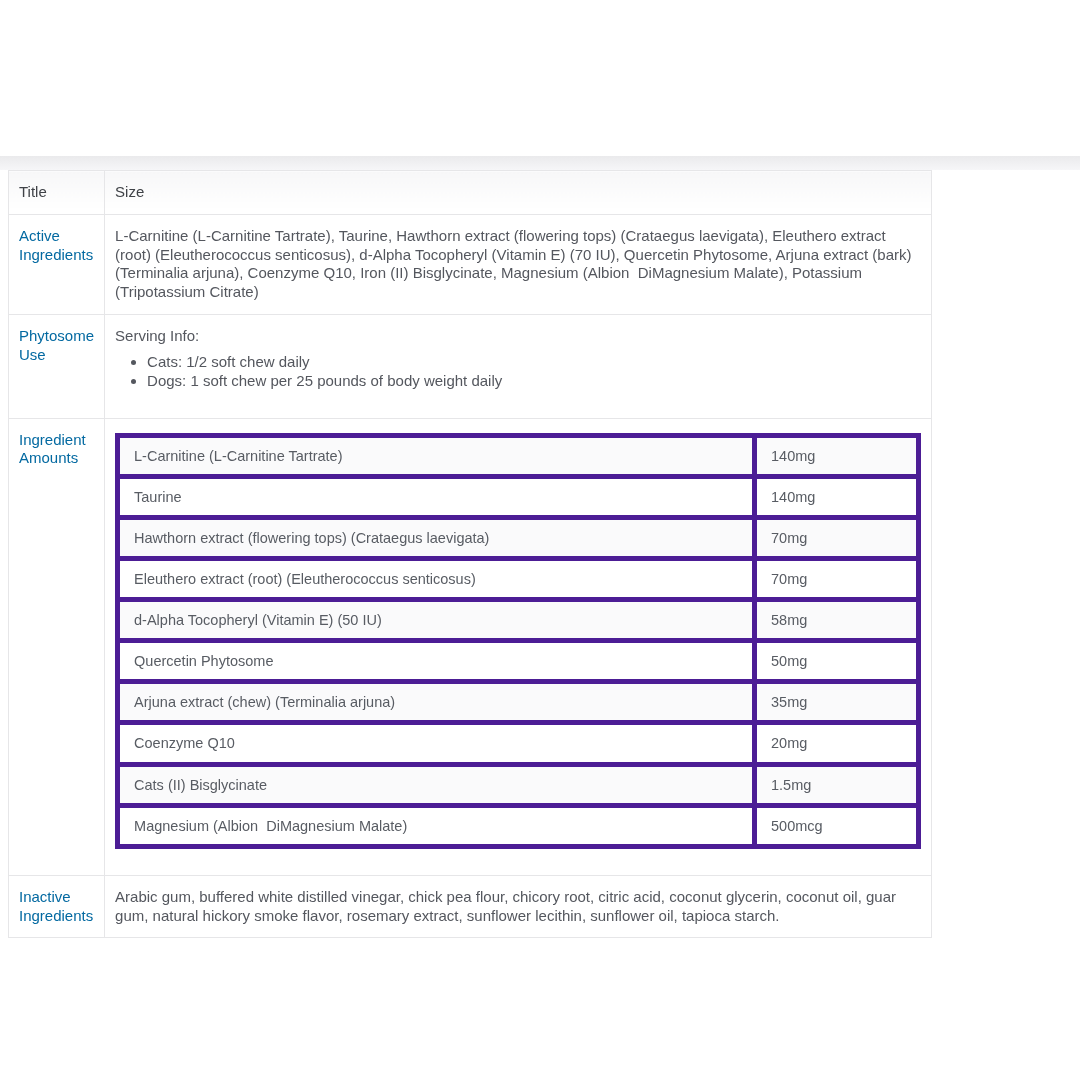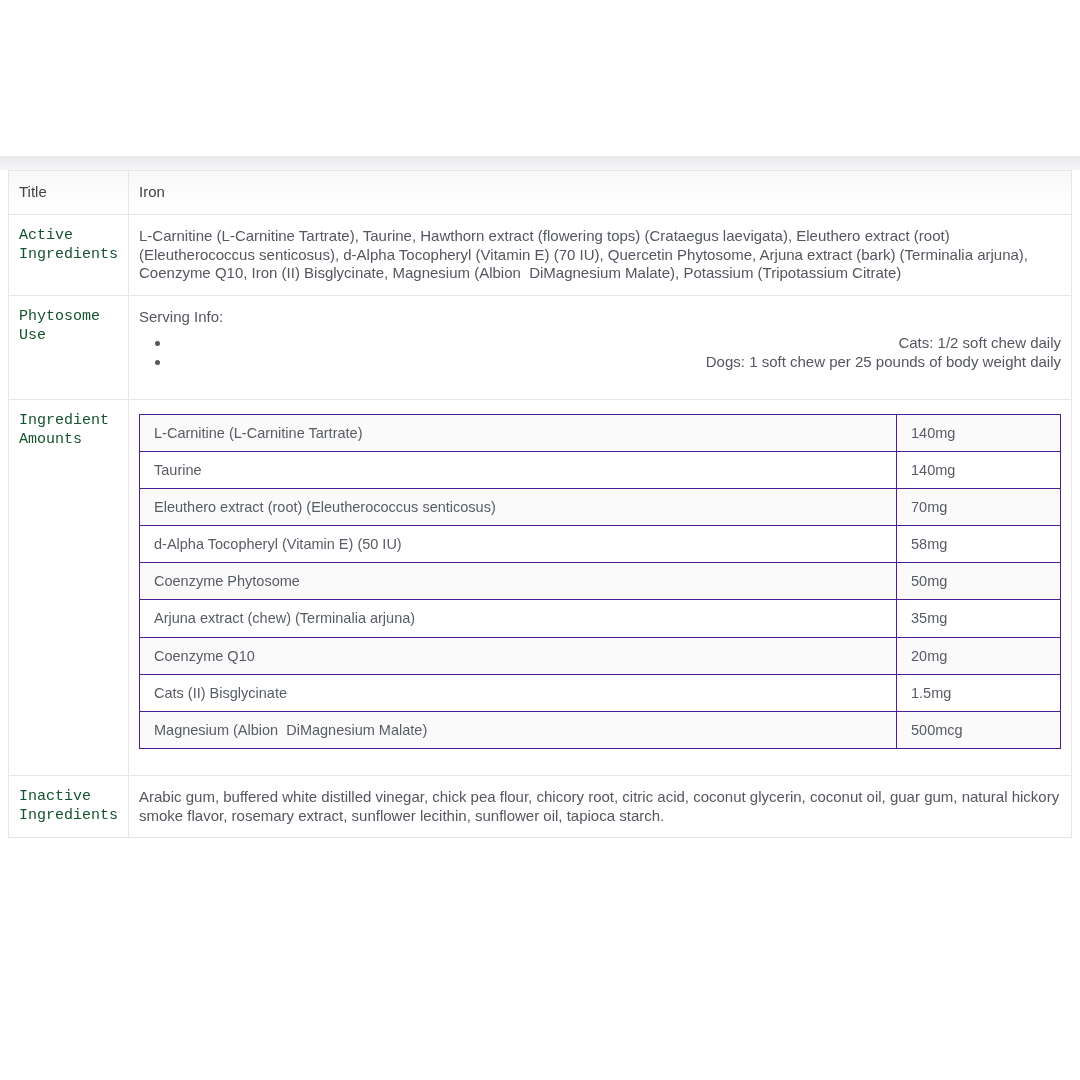--- a/index.html
+++ b/index.html
@@ -16,21 +16,21 @@
   .top-strip {
     position: absolute;
     top: 156px; left: 0;
     width: 1080px; height: 14px;
     background: linear-gradient(180deg, #eaeaec 0%, #f6f6f8 100%);
   }
 
   table.main-table {
     position: absolute;
     top: 170px; left: 8px;
-    width: 1064px;
+    width: 924px;
     border-collapse: collapse;
     background: #ffffff;
     font-size: 15px;
     line-height: 1.25;
     color: #54575e;
   }
   table.main-table, .main-table th, .main-table td {
     border: 1px solid #e6e6e8;
   }
   .main-table th {
@@ -39,40 +39,38 @@
     color: #3f4247;
     padding: 12px 10px;
     background: linear-gradient(180deg, #f7f7f8 0%, #ffffff 90%);
   }
   .main-table td {
     vertical-align: top;
     padding: 12px 10px;
   }
   .main-table td.row-title {
     width: 83px;
-    color: #14532d;
-    font-family: Liberation Mono, monospace;
+    color: #0369a1;
   }
   .serving-list {
     margin: 6px 0 16px 0;
     padding-left: 32px;
     list-style: disc;
-    text-align: right;
   }
   .serving-list li { line-height: 19px; color: #54575e; }
 
   table.nested-table {
     width: 100%;
     border-collapse: collapse;
     margin: 2px 0 14px 0;
     background: #ffffff;
     font-size: 14.5px;
   }
   table.nested-table, .nested-table td {
-    border: 1px solid #4c1d95;
+    border: 5px solid #4c1d95;
   }
   .nested-table td {
     padding: 9px 14px;
     vertical-align: middle;
     color: #585c63;
   }
   .nested-table td.amount-cell { width: 164px; }
   .nested-table tr:nth-child(odd) { background: #fafafb; }
   .nested-table tr:nth-child(even) { background: #ffffff; }
 </style>
@@ -80,21 +78,21 @@
 <body>
 
 <div class="page">
 
   <div class="top-strip"></div>
 
   <table class="main-table">
     <thead>
       <tr>
         <th>Title</th>
-        <th>Iron</th>
+        <th>Size</th>
       </tr>
     </thead>
     <tbody>
 
       <tr>
         <td class="row-title">Active Ingredients</td>
         <td>L-Carnitine (L-Carnitine Tartrate), Taurine, Hawthorn extract (flowering tops) (Crataegus laevigata), Eleuthero extract (root) (Eleutherococcus senticosus), d-Alpha Tocopheryl (Vitamin E) (70 IU), Quercetin Phytosome, Arjuna extract (bark) (Terminalia arjuna), Coenzyme Q10, Iron (II) Bisglycinate, Magnesium (Albion&nbsp;&nbsp;DiMagnesium Malate), Potassium (Tripotassium Citrate)</td>
       </tr>
 
       <tr>
@@ -115,29 +113,33 @@
             <tbody id="amounts-body">
                 <tr>
                   <td>L-Carnitine (L-Carnitine Tartrate)</td>
                   <td class="amount-cell">140mg</td>
                 </tr>
                 <tr>
                   <td>Taurine</td>
                   <td class="amount-cell">140mg</td>
                 </tr>
                 <tr>
+                  <td>Hawthorn extract (flowering tops) (Crataegus laevigata)</td>
+                  <td class="amount-cell">70mg</td>
+                </tr>
+                <tr>
                   <td>Eleuthero extract (root) (Eleutherococcus senticosus)</td>
                   <td class="amount-cell">70mg</td>
                 </tr>
                 <tr>
                   <td>d-Alpha Tocopheryl (Vitamin E) (50 IU)</td>
                   <td class="amount-cell">58mg</td>
                 </tr>
                 <tr>
-                  <td>Coenzyme Phytosome</td>
+                  <td>Quercetin Phytosome</td>
                   <td class="amount-cell">50mg</td>
                 </tr>
                 <tr>
                   <td>Arjuna extract (chew) (Terminalia arjuna)</td>
                   <td class="amount-cell">35mg</td>
                 </tr>
                 <tr>
                   <td>Coenzyme Q10</td>
                   <td class="amount-cell">20mg</td>
                 </tr>

